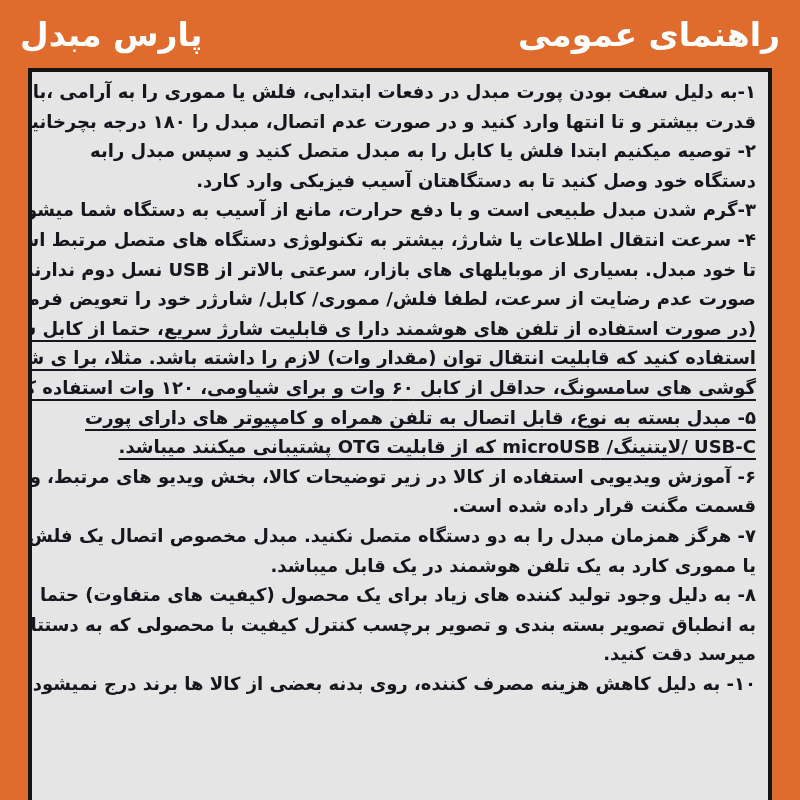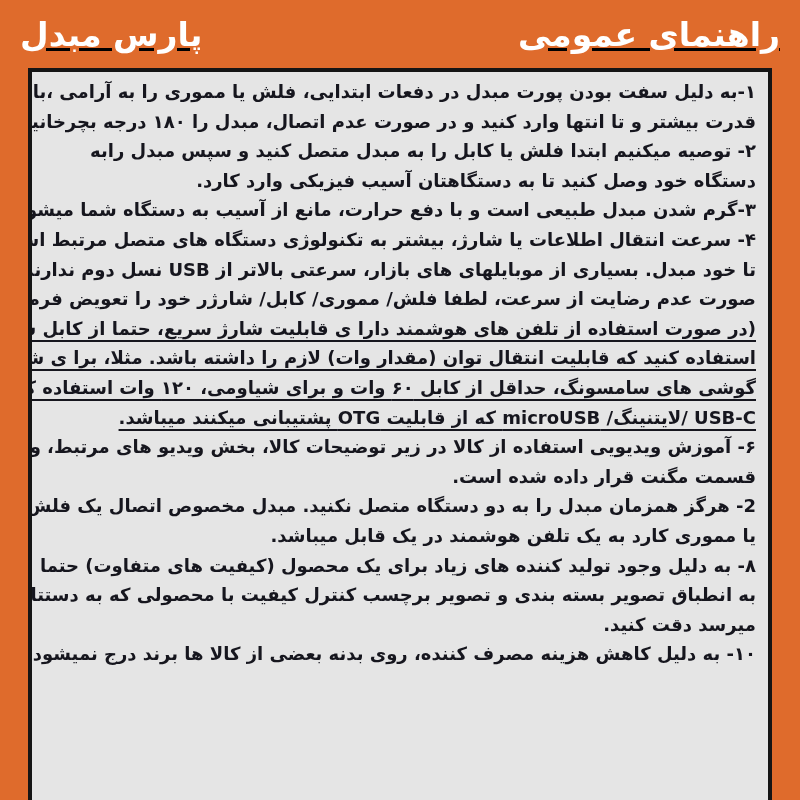--- a/index.html
+++ b/index.html
@@ -4,21 +4,21 @@
 <style>
   html,body{margin:0;padding:0;}
   body{
     width:800px;height:800px;position:relative;overflow:hidden;
     background:#DF6B2C;
     font-family:"DejaVu Sans",sans-serif;
   }
   .header{
     position:absolute;top:0;left:0;right:0;height:68px;
     display:flex;justify-content:space-between;align-items:center;
-    padding:0 20px;box-sizing:border-box;text-decoration:underline;
+    padding:0 20px;box-sizing:border-box;
   }
   .header .title{
     color:#FFFFFF;font-weight:bold;font-size:33px;line-height:1;
     letter-spacing:0px;
   }
   .box{
     position:absolute;left:28px;top:68px;width:744px;height:788px;
     background:#e5e5e5;border:4px solid #151515;box-sizing:border-box;
     overflow:hidden;
   }
@@ -50,23 +50,24 @@
       <div class="line">قدرت بیشتر و تا انتها وارد کنید و در صورت عدم اتصال، مبدل را ۱۸۰ درجه بچرخانید.</div>
       <div class="line">۲- توصیه میکنیم ابتدا فلش یا کابل را به مبدل متصل کنید و سپس مبدل رابه</div>
       <div class="line">دستگاه خود وصل کنید تا به دستگاهتان آسیب فیزیکی وارد کارد.</div>
       <div class="line">۳-گرم شدن مبدل طبیعی است و با دفع حرارت، مانع از آسیب به دستگاه شما میشود.</div>
       <div class="line">۴- سرعت انتقال اطلاعات یا شارژ، بیشتر به  تکنولوژی دستگاه های متصل مرتبط است</div>
       <div class="line">تا خود مبدل. بسیاری از موبایلهای های بازار، سرعتی بالاتر از  USB نسل دوم ندارند. در</div>
       <div class="line">صورت عدم رضایت از سرعت، لطفا فلش/ مموری/ کابل/ شارژر خود را تعویض فرمایید.</div>
       <div class="line u">(در صورت استفاده از تلفن های هوشمند دارا ی قابلیت شارژ سریع، حتما از کابل شارژی</div>
       <div class="line u">استفاده کنید که قابلیت انتقال توان (مقدار وات) لازم را داشته باشد. مثلا، برا ی  شارژ</div>
       <div class="line u">گوشی های سامسونگ، حداقل از کابل ۶۰ وات و برای شیاومی، ۱۲۰ وات استفاده کنید.)</div>
+      <div class="line u">۵- مبدل بسته به نوع،  قابل اتصال به تلفن همراه و کامپیوتر های دارای پورت</div>
       <div class="line u">USB-C /لایتنینگ/ microUSB که از قابلیت OTG پشتیبانی میکنند میباشد.</div>
       <div class="line">۶- آموزش ویدیویی استفاده از کالا در زیر توضیحات کالا، بخش ویدیو های مرتبط، و در</div>
       <div class="line">قسمت مگنت  قرار داده شده است.</div>
-      <div class="line">2- هرگز همزمان مبدل را به دو دستگاه متصل نکنید. مبدل مخصوص اتصال یک فلش</div>
+      <div class="line">۷- هرگز همزمان مبدل را به دو دستگاه متصل نکنید. مبدل مخصوص اتصال یک فلش</div>
       <div class="line">یا مموری کارد به یک تلفن هوشمند در یک قابل میباشد.</div>
       <div class="line">۸- به دلیل وجود تولید کننده های زیاد برای یک محصول (کیفیت های متفاوت) حتما</div>
       <div class="line">به انطباق تصویر بسته بندی و تصویر برچسب کنترل کیفیت با محصولی که به دستتان</div>
       <div class="line">میرسد دقت کنید.</div>
       <div class="line">۱۰- به دلیل کاهش هزینه مصرف کننده، روی بدنه بعضی از کالا ها برند درج نمیشود، با</div>
     </div>
 </div>
 
 </body></html>

